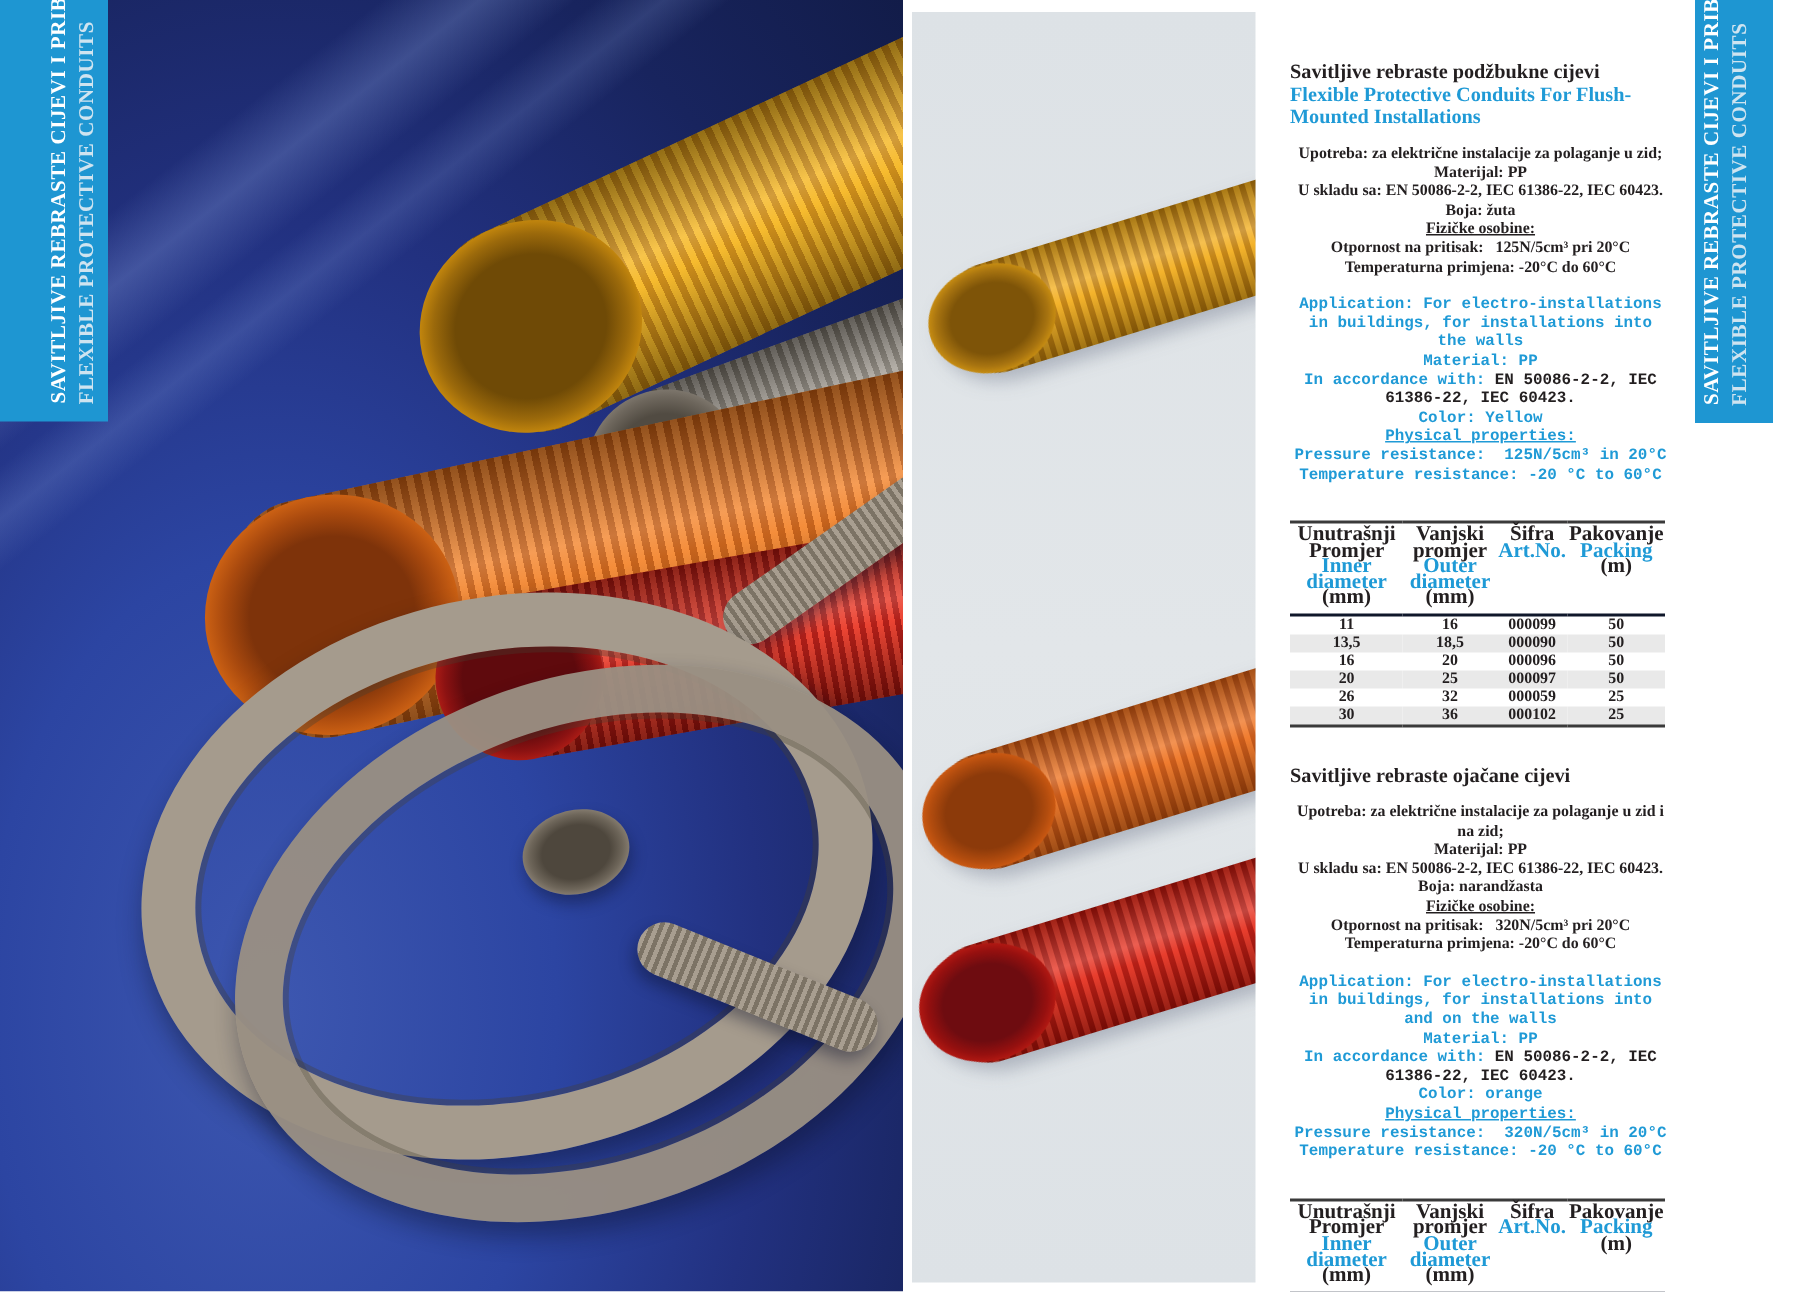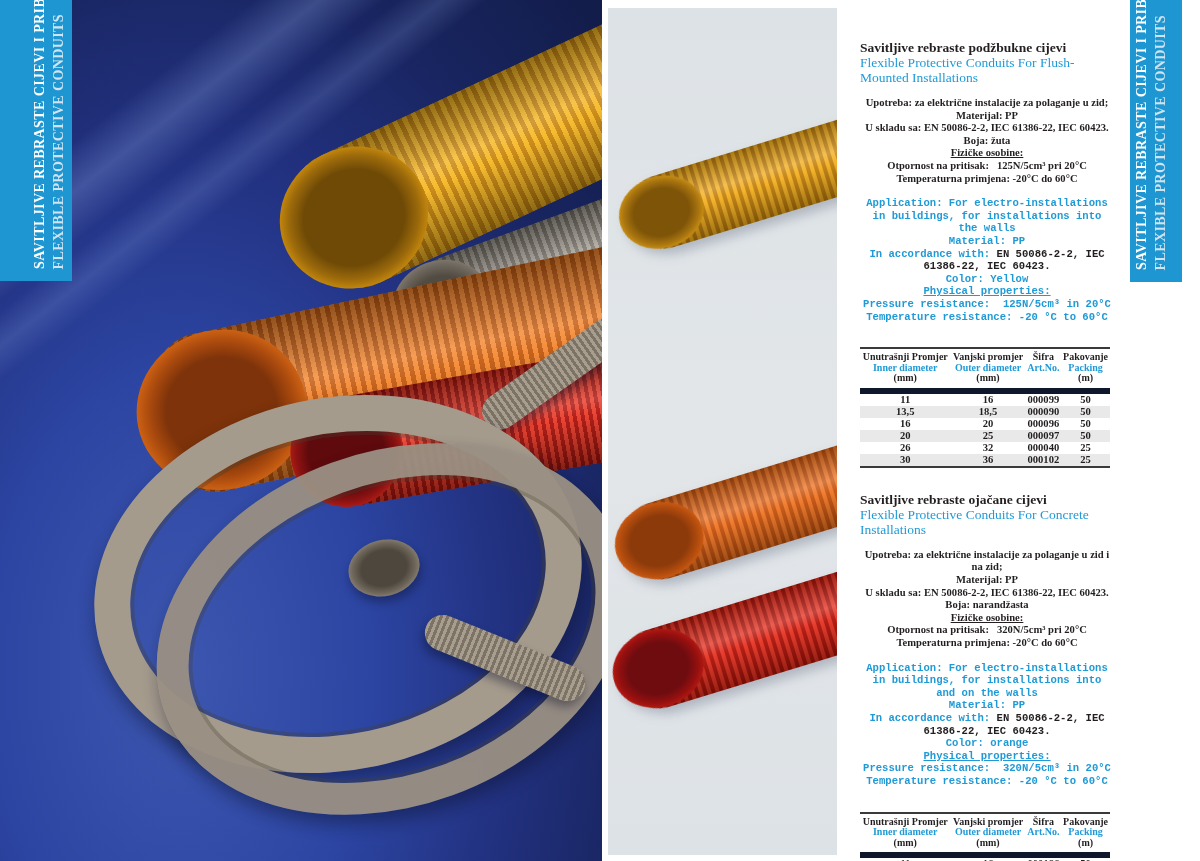--- a/index.html
+++ b/index.html
@@ -83,30 +83,30 @@
         background:radial-gradient(ellipse, #8c3a0a 0 46%, #b24c0e 62%, #d96014 76%, #ef7422 88%);}
 
   .mini.m-red{left:12px;top:632px;width:248px;height:80px;transform:rotate(-17deg);
         background:repeating-linear-gradient(90deg,#e63120 0 4px,#b01108 4px 8px);}
   .m-red .mouth{position:absolute;left:-6px;top:1px;width:92px;height:78px;
         background:radial-gradient(ellipse, #6e0c10 0 46%, #96100f 62%, #c21d14 76%, #e63120 88%);}
 
   
   .content{position:absolute;left:860px;top:0;width:254px;padding-top:40px;}
   h2.title-hr{margin:0;font-size:13.5px;line-height:15px;color:var(--text,#231f20);font-weight:bold;}
-  h3.title-en{margin:0;font-size:13.5px;line-height:15px;color:var(--accent,#1f9ad6);font-weight:normal;}
+  h3.title-en{margin:0;font-size:13.5px;line-height:15px;color:var(--accent,#1f9ad6);font-weight:bold;}
   .specs{margin-top:12px;font-weight:bold;font-size:10.6px;line-height:12.6px;text-align:center;}
   .specs .ln{white-space:pre-wrap;}
   .specs.en{color:var(--accent,#1f9ad6);font-family:Liberation Mono, monospace;}
   .specs .u{text-decoration:underline;}
   .specs .bk{color:var(--text,#231f20);}
 
   table.spec{border-collapse:collapse;width:250px;margin-top:24px;
       border-top:2px solid #3a3a3a;border-bottom:2px solid #3a3a3a;}
-  table.spec thead th{border-bottom:6px solid #0f172a;font-size:10px;line-height:10.6px;
+  table.spec thead th{border-bottom:2px solid #0f172a;font-size:14px;line-height:10.6px;
       font-weight:bold;padding:3px 1px 4px;vertical-align:top;}
   table.spec thead .en{color:var(--accent,#1f9ad6);text-align:center;}
   table.spec td{font-size:10.6px;line-height:12px;text-align:center;font-weight:bold;padding:0 1px;}
   table.spec tbody tr:nth-child(even){background:var(--stripe,#e9e9e9);}
   .sec2{margin-top:24px;}
 </style>
 </head>
 <body>
 
 <div class="page">
@@ -229,36 +229,35 @@
           </tr>
             <tr>
             <td>20</td>
             <td>25</td>
             <td>000097</td>
             <td>50</td>
           </tr>
             <tr>
             <td>26</td>
             <td>32</td>
-            <td>000040</td>
+            <td>000059</td>
             <td>25</td>
           </tr>
             <tr>
             <td>30</td>
             <td>36</td>
             <td>000102</td>
             <td>25</td>
           </tr>
           </tbody>
       </table>
     </section>
 
     <section class="sec2">
       <h2 class="title-hr">Savitljive rebraste ojačane cijevi</h2>
-      <h3 class="title-en">Flexible Protective Conduits For Concrete Installations</h3>
 
       <div class="specs hr">
         <div class="ln">Upotreba: za električne instalacije za polaganje u zid i na zid;</div>
         <div class="ln">Materijal: PP</div>
         <div class="ln">U skladu sa: EN 50086-2-2, IEC 61386-22, IEC 60423.</div>
         <div class="ln">Boja: narandžasta</div>
         <div class="ln u">Fizičke osobine:</div>
         <div class="ln">Otpornost na pritisak:   320N/5cm³ pri 20°C</div>
         <div class="ln">Temperaturna primjena: -20°C do 60°C</div>
       </div>

